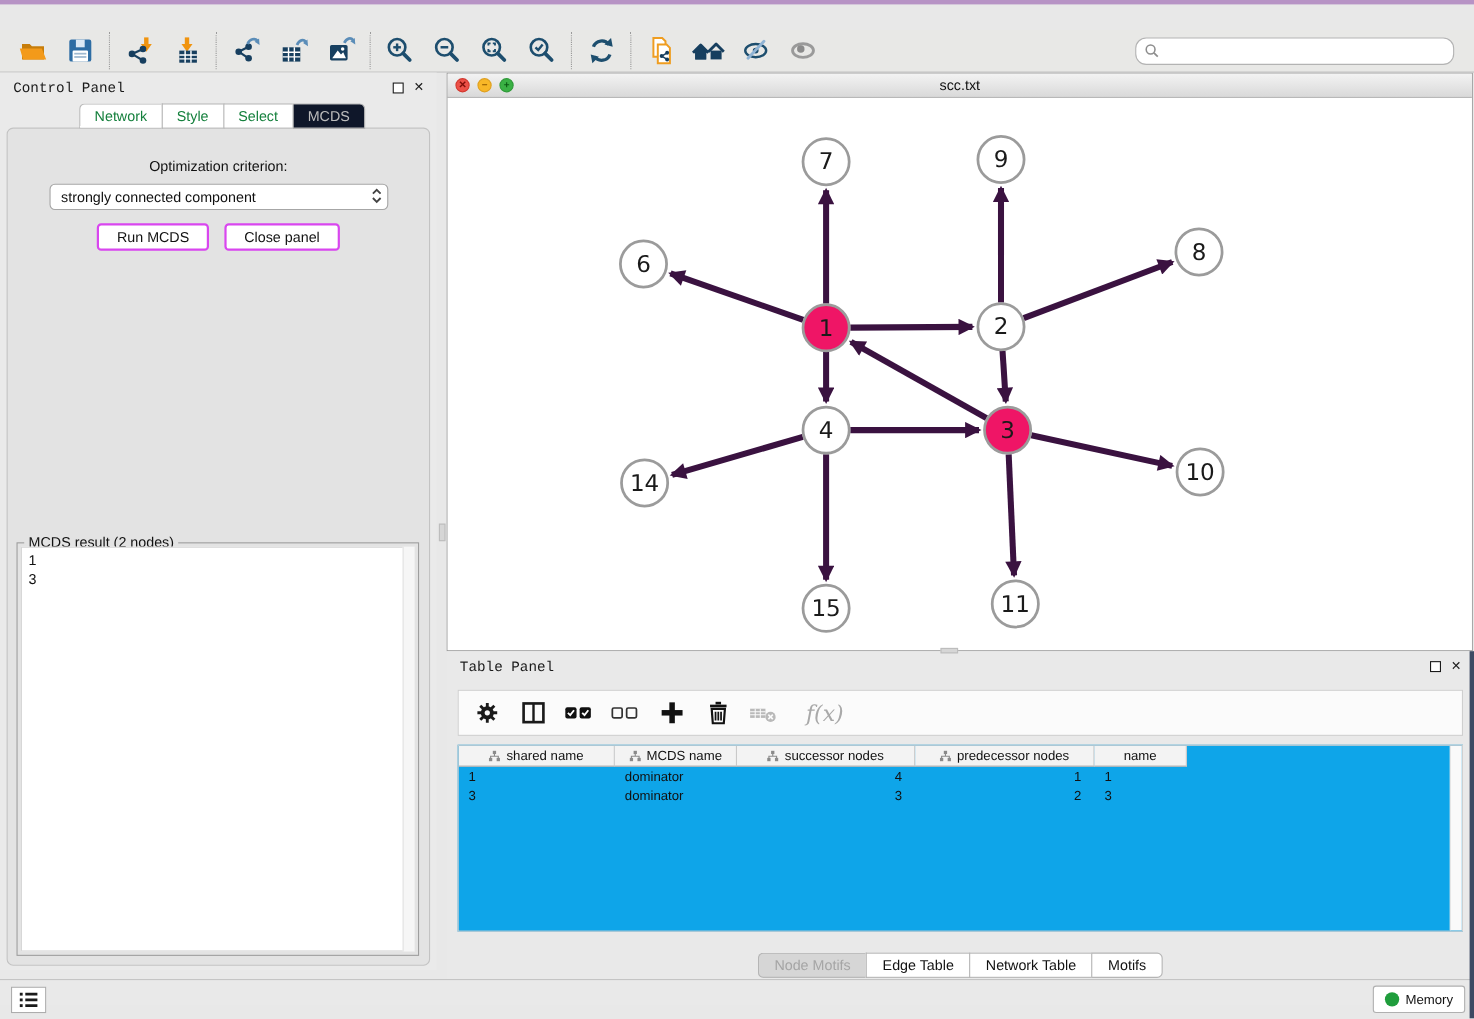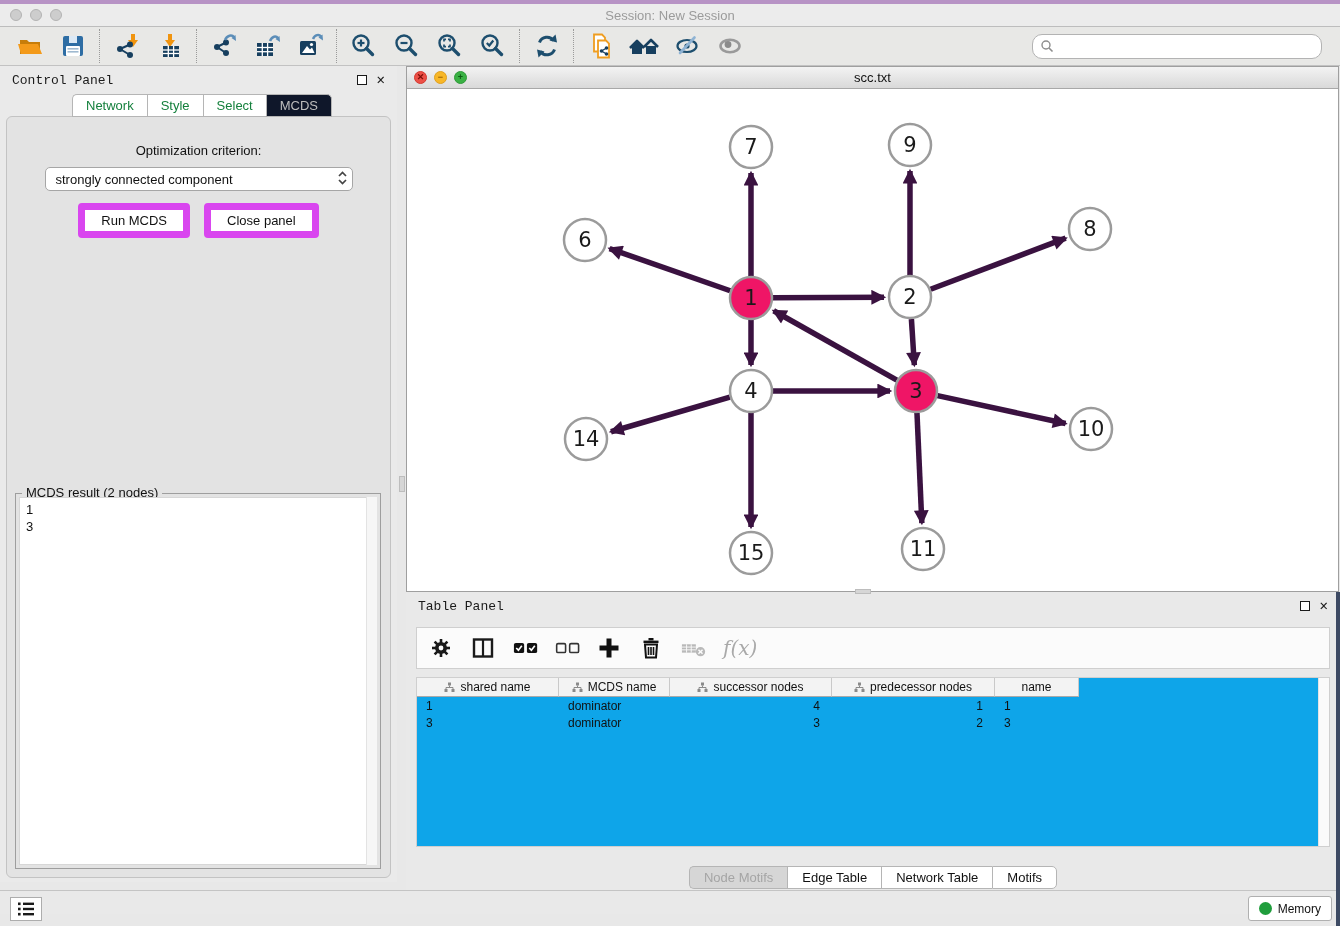--- a/index.html
+++ b/index.html
@@ -36,21 +36,21 @@
   .cp-tab:first-child { border-top-left-radius:5px; }
   .cp-tab:last-child { border-right:1px solid #b5b5b5; border-top-right-radius:5px; }
   .cp-tab.active { background:#0f172a; color:#bdbdbd; }
   .cp-content { position:absolute; left:6px; right:6px; top:50px; bottom:4px; background:#e3e3e3;
                 border:1px solid #c3c3c3; border-radius:6px; }
   .opt-label { text-align:center; font-size:13px; color:#111; margin-top:26px; }
   .combo { width:308px; height:24px; margin:9px auto 0 auto; background:#fff; border:1px solid #a6a6a6;
            border-radius:5px; display:flex; align-items:center; padding:0 4px 0 10px; font-size:13px; color:#111; }
   .combo .stepper { margin-left:auto; }
   .btn-row { display:flex; justify-content:center; gap:14px; margin-top:12px; }
-  .push-btn { background:#fff; border:7px solid #d946ef; border-radius:4px; padding:3px 16px; font-size:13px; color:#111; }
+  .push-btn { background:#fff; border:2px solid #d946ef; border-radius:4px; padding:3px 16px; font-size:13px; color:#111; }
   .mcds-group { position:absolute; left:8px; right:9px; top:376px; bottom:8px; border:1px solid #9e9e9e; }
   .mcds-legend { position:absolute; top:-9px; left:6px; background:#e3e3e3; padding:0 4px; font-size:13px; color:#111; }
   .mcds-text { position:absolute; inset:3px; background:#fff; border:1px solid #d7d7d7; white-space:pre;
                font-size:13px; line-height:17px; padding:3px 6px; color:#111; overflow:hidden; }
   .mcds-scroll { position:absolute; top:3px; bottom:3px; right:3px; width:11px; background:#f6f6f6; border-left:1px solid #e3e3e3; }
 
   
   .net-window { position:absolute; left:406px; top:66px; width:933px; height:526px; background:#fff;
                 border:1px solid #9f9f9f; }
   .nw-titlebar { height:22px; background:linear-gradient(#f3f3f3,#d9d9d9); border-bottom:1px solid #a8a8a8;
@@ -60,21 +60,21 @@
            justify-content:center; font-size:9px; font-weight:bold; line-height:1; z-index:2; }
   .light.red { background:#ec5047; border:1px solid #d3382f; color:#7e0d08; }
   .light.yellow { background:#f8b727; border:1px solid #dfa020; color:#975f02; }
   .light.green { background:#3ab144; border:1px solid #2f9a39; color:#0c5c14; }
   .nw-canvas { position:relative; width:931px; height:502px; background:#fff; }
 
   
   .table-panel { position:absolute; left:406px; top:592px; width:934px; height:298px; background:#e9e9e9; }
   .tp-toolbar { margin:7px 10px 0 10px; height:42px; background:#fbfbfb; border:1px solid #cfcfcf;
                 display:flex; align-items:center; padding-left:12px; gap:16px; }
-  .tp-tbtn { width:26px; height:26px; display:flex; align-items:center; justify-content:flex-start; }
+  .tp-tbtn { width:26px; height:26px; display:flex; align-items:center; justify-content:flex-end; }
   .fx-label { font-family:"DejaVu Serif", serif; font-style:italic; font-size:20px; color:#a9a9a9; }
   .tp-table { margin:8px 10px 0 10px; height:170px; background:#0ea5e9; border:1px solid #cfcfcf; position:relative; overflow:hidden; }
   .t-header { display:flex; height:19px; }
   .t-hcell { background:#f3f3f3; border-bottom:1px solid #a9a9a9; border-right:1px solid #c9c9c9;
              display:flex; align-items:center; justify-content:center; gap:5px; font-size:12px; color:#111; }
   .t-row { display:flex; height:17px; align-items:center; }
   .t-cell { font-size:12px; color:#111; overflow:hidden; }
   .t-scroll { position:absolute; top:0; bottom:0; right:0; width:11px; background:#fafafa; border-left:1px solid #e4e4e4; }
   .tp-tabs { display:flex; justify-content:center; margin-top:19px; }
   .tp-tab { padding:3px 14px; background:#fff; border:1px solid #b5b5b5; border-right:none; font-size:13px; color:#111; }
@@ -93,26 +93,20 @@
   .edge-dark { position:absolute; right:0; top:592px; bottom:0; width:4px; background:#3d4a63; }
   .splitter-nub-v { position:absolute; left:399px; top:476px; width:6px; height:16px; background:#d6d6d6; border:1px solid #bdbdbd; }
   .splitter-nub-h { position:absolute; left:855px; top:589px; width:16px; height:5px; background:#d6d6d6; border:1px solid #bdbdbd; }
 </style>
 </head>
 <body>
 
 <div class="app">
   <div class="top-strip"></div>
 
-  <div class="titlebar">
-    <span class="tl-dot"></span>
-    <span class="tl-dot"></span>
-    <span class="tl-dot"></span>
-    <span class="win-title">Session: New Session</span>
-  </div>
 
   <div class="toolbar">
     <span class="tb-btn">
       <svg width="30" height="30" viewBox="0 0 30 30">
         <path d="M5,9 h7 l2,2 h11 v12 h-20 z" fill="#c77d0a"></path>
         <path d="M3,13 h20 l4,10 h-21 z" fill="#f39a1a"></path>
       </svg>
     </span>
     <span class="tb-btn">
       <svg width="30" height="30" viewBox="0 0 30 30">

